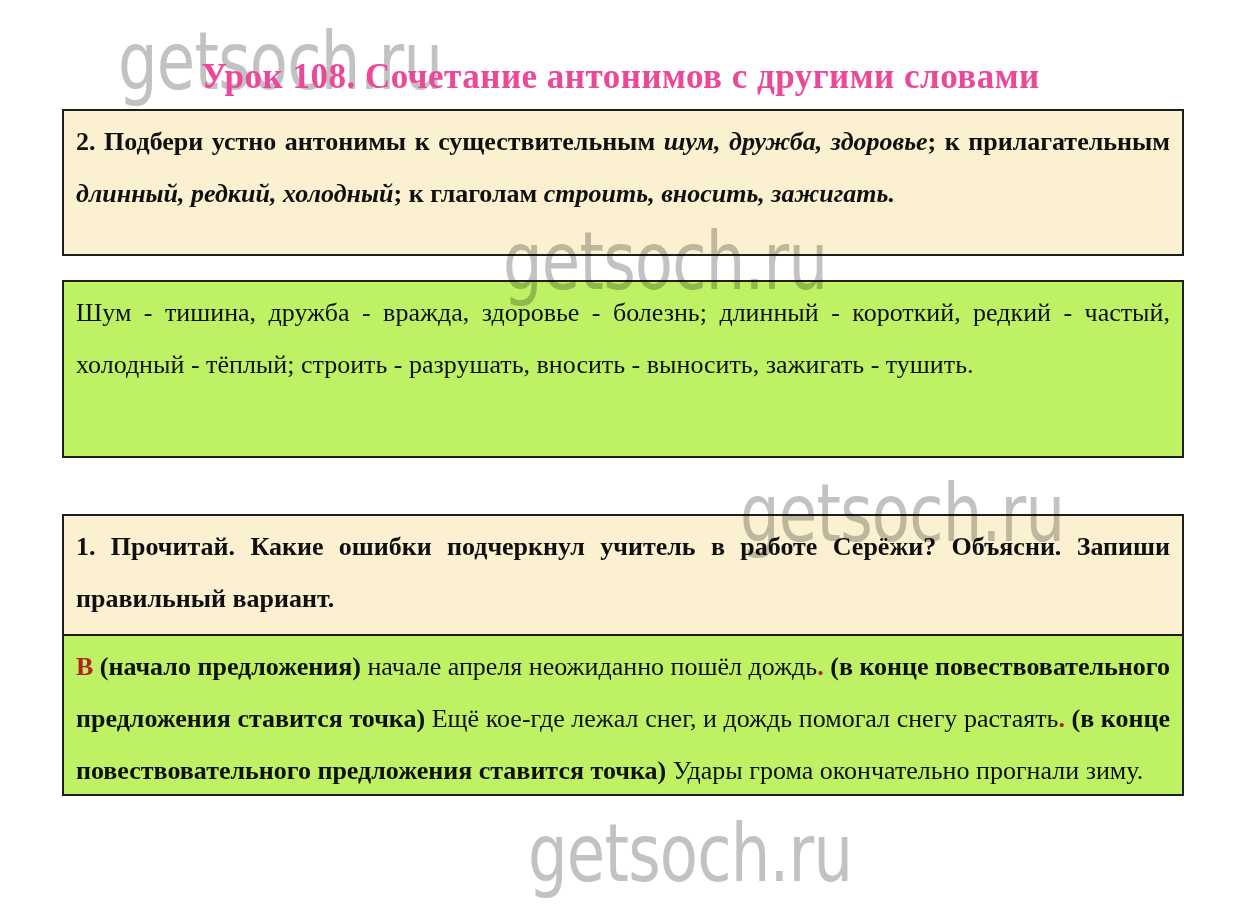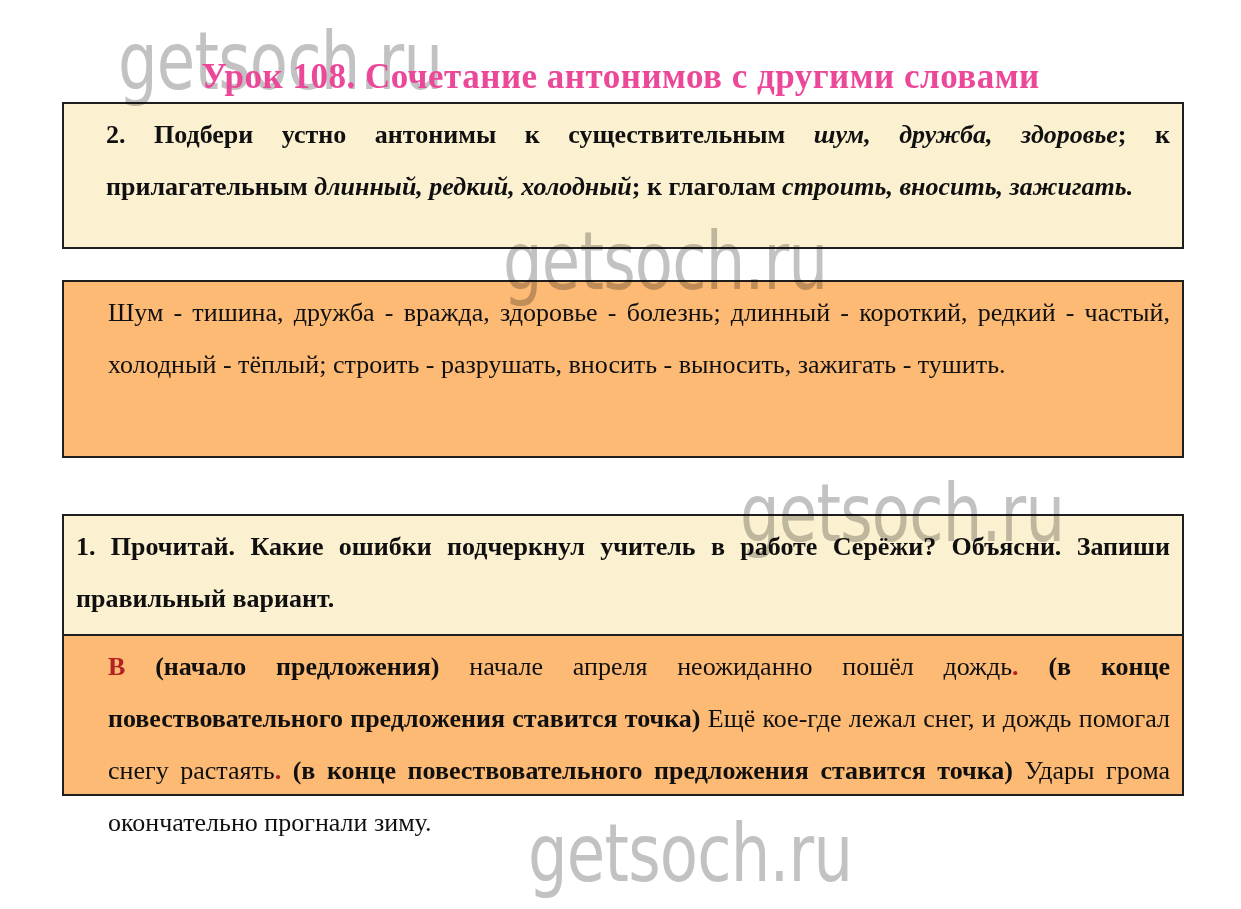--- a/index.html
+++ b/index.html
@@ -28,22 +28,22 @@
   .t-2 { top: 438px; }
 
   
   .box {
     position: absolute; left: 62px; width: 1122px;
     border: 2px solid #1e1e1e;
     box-sizing: border-box;
     z-index: 1;
   }
   .task-box   { background: #FBF0D0; }
-  .answer-box { background: #fdba74; padding-left: 32px; }
-  .b-task1 { top: 78px;  height: 147px; padding-left: 30px; }
+  .answer-box { background: #bef264; }
+  .b-task1 { top: 85px;  height: 147px; }
   .b-ans1  { top: 256px; height: 178px; }
   .b-task2 { top: 490px; height: 144px; }
   .b-ans2  { top: 610px; height: 162px; }
 
   .box-text {
     position: relative; z-index: 3;
     font-size: 26px;
     line-height: 52px;
     padding: 5px 12px 0 12px;
     text-align: justify;

